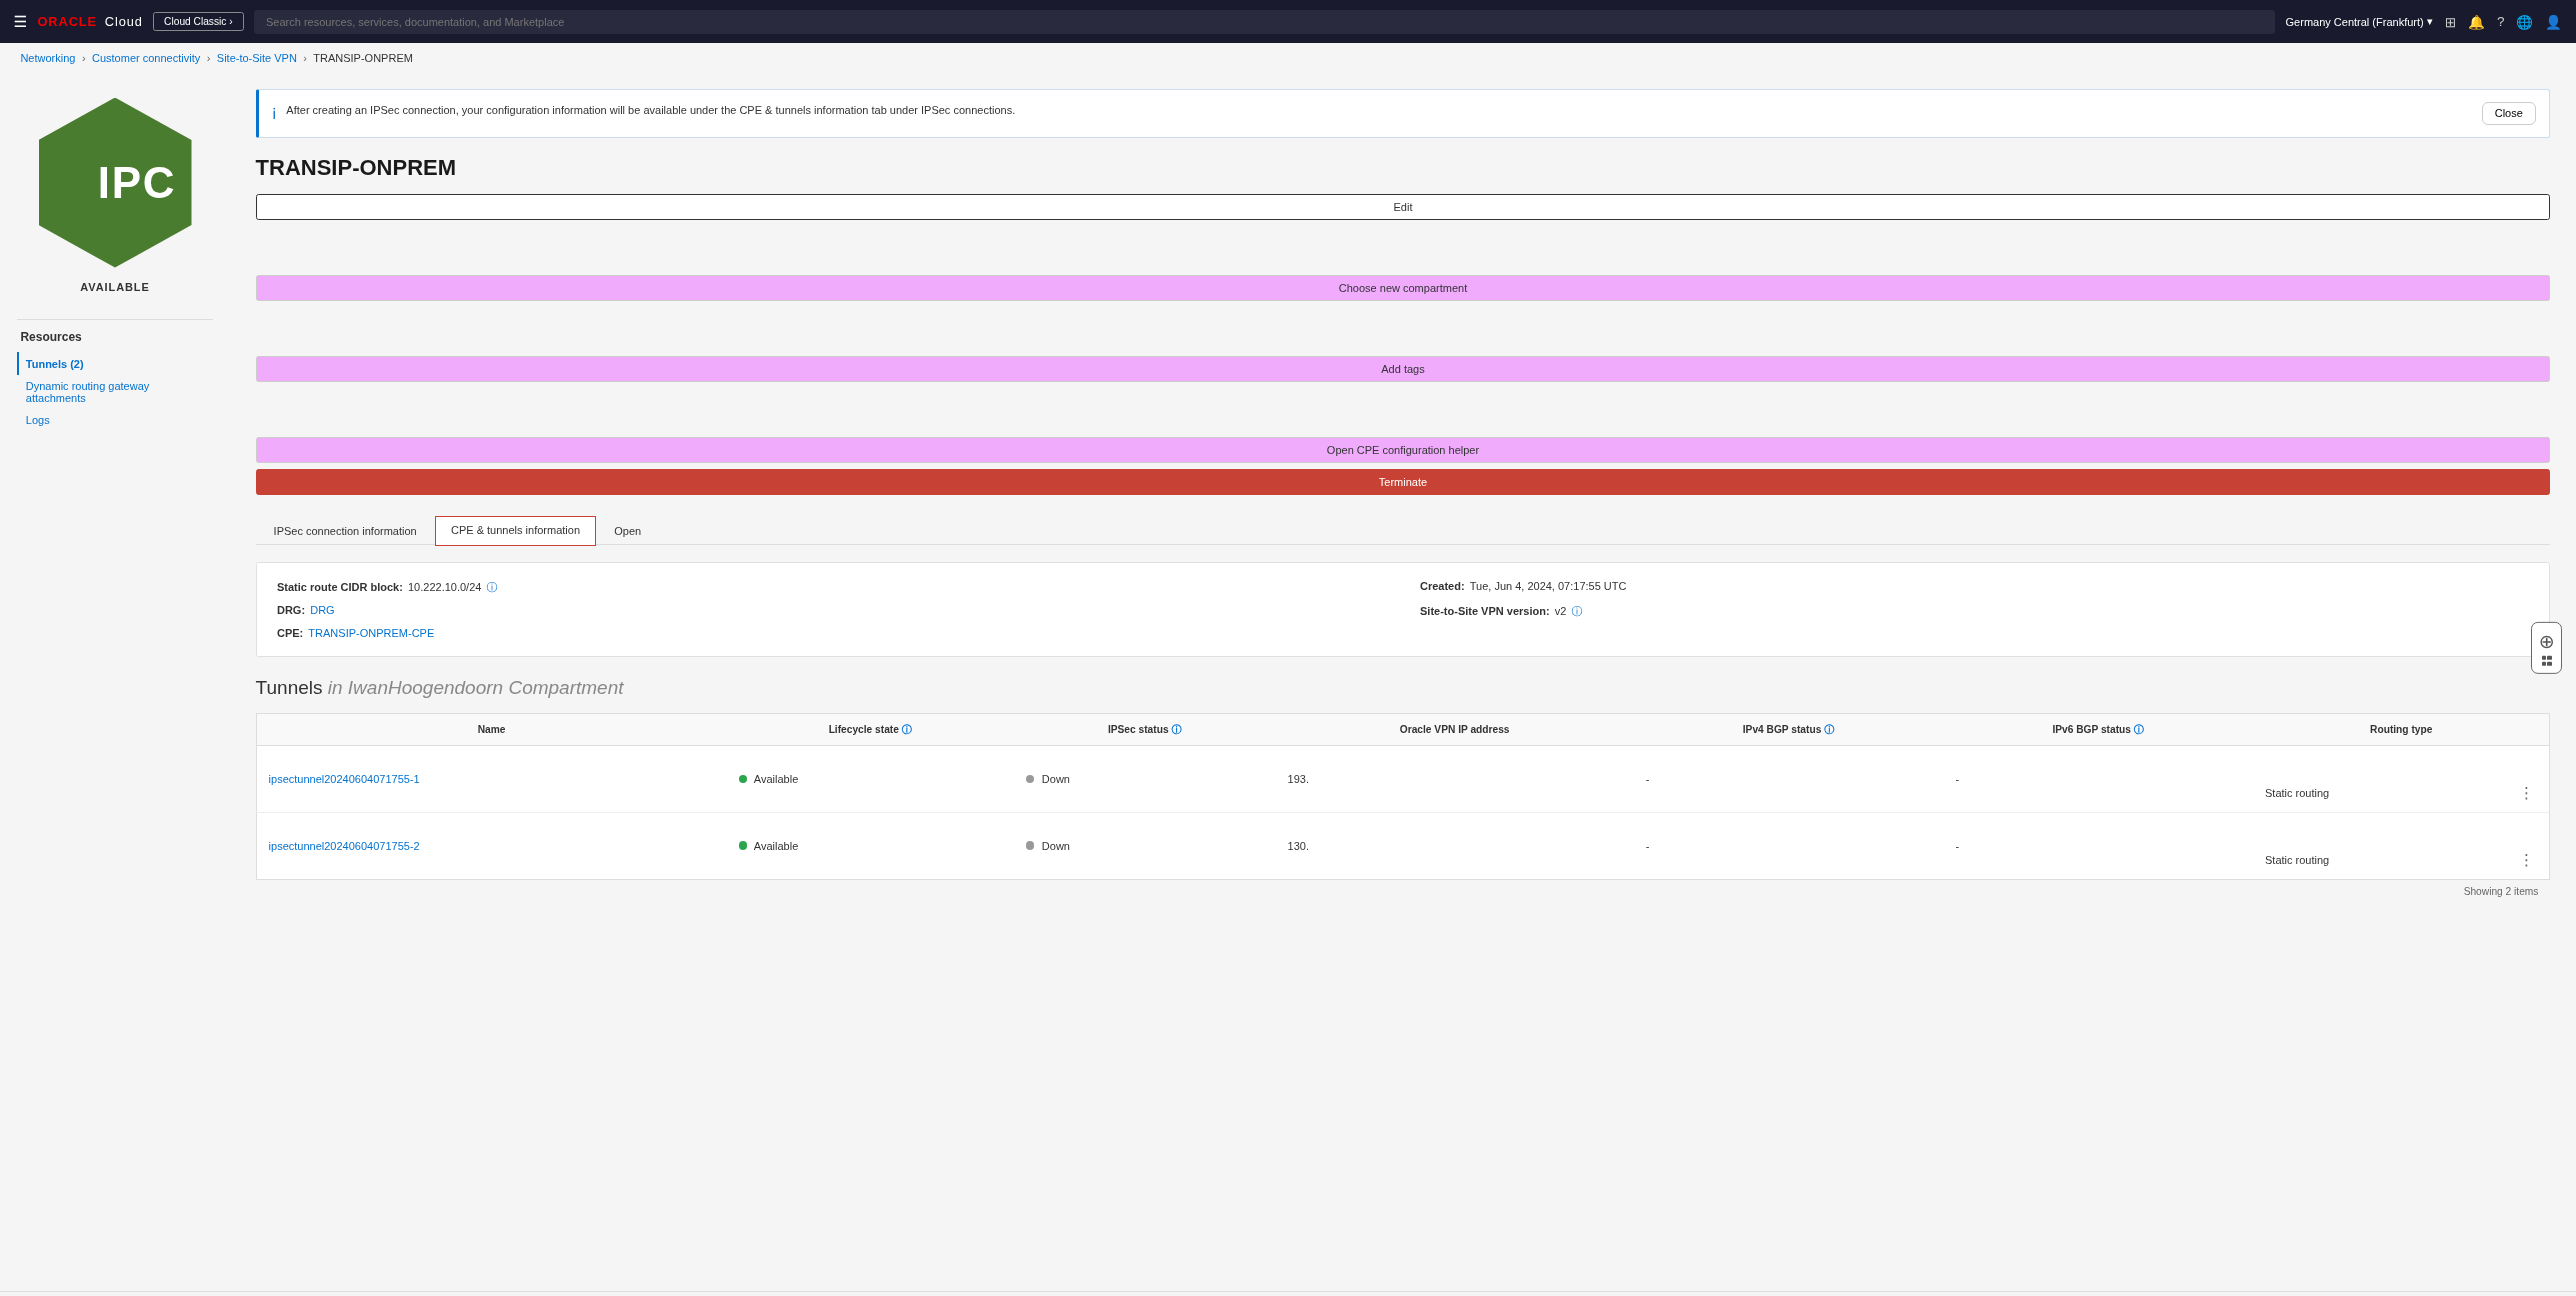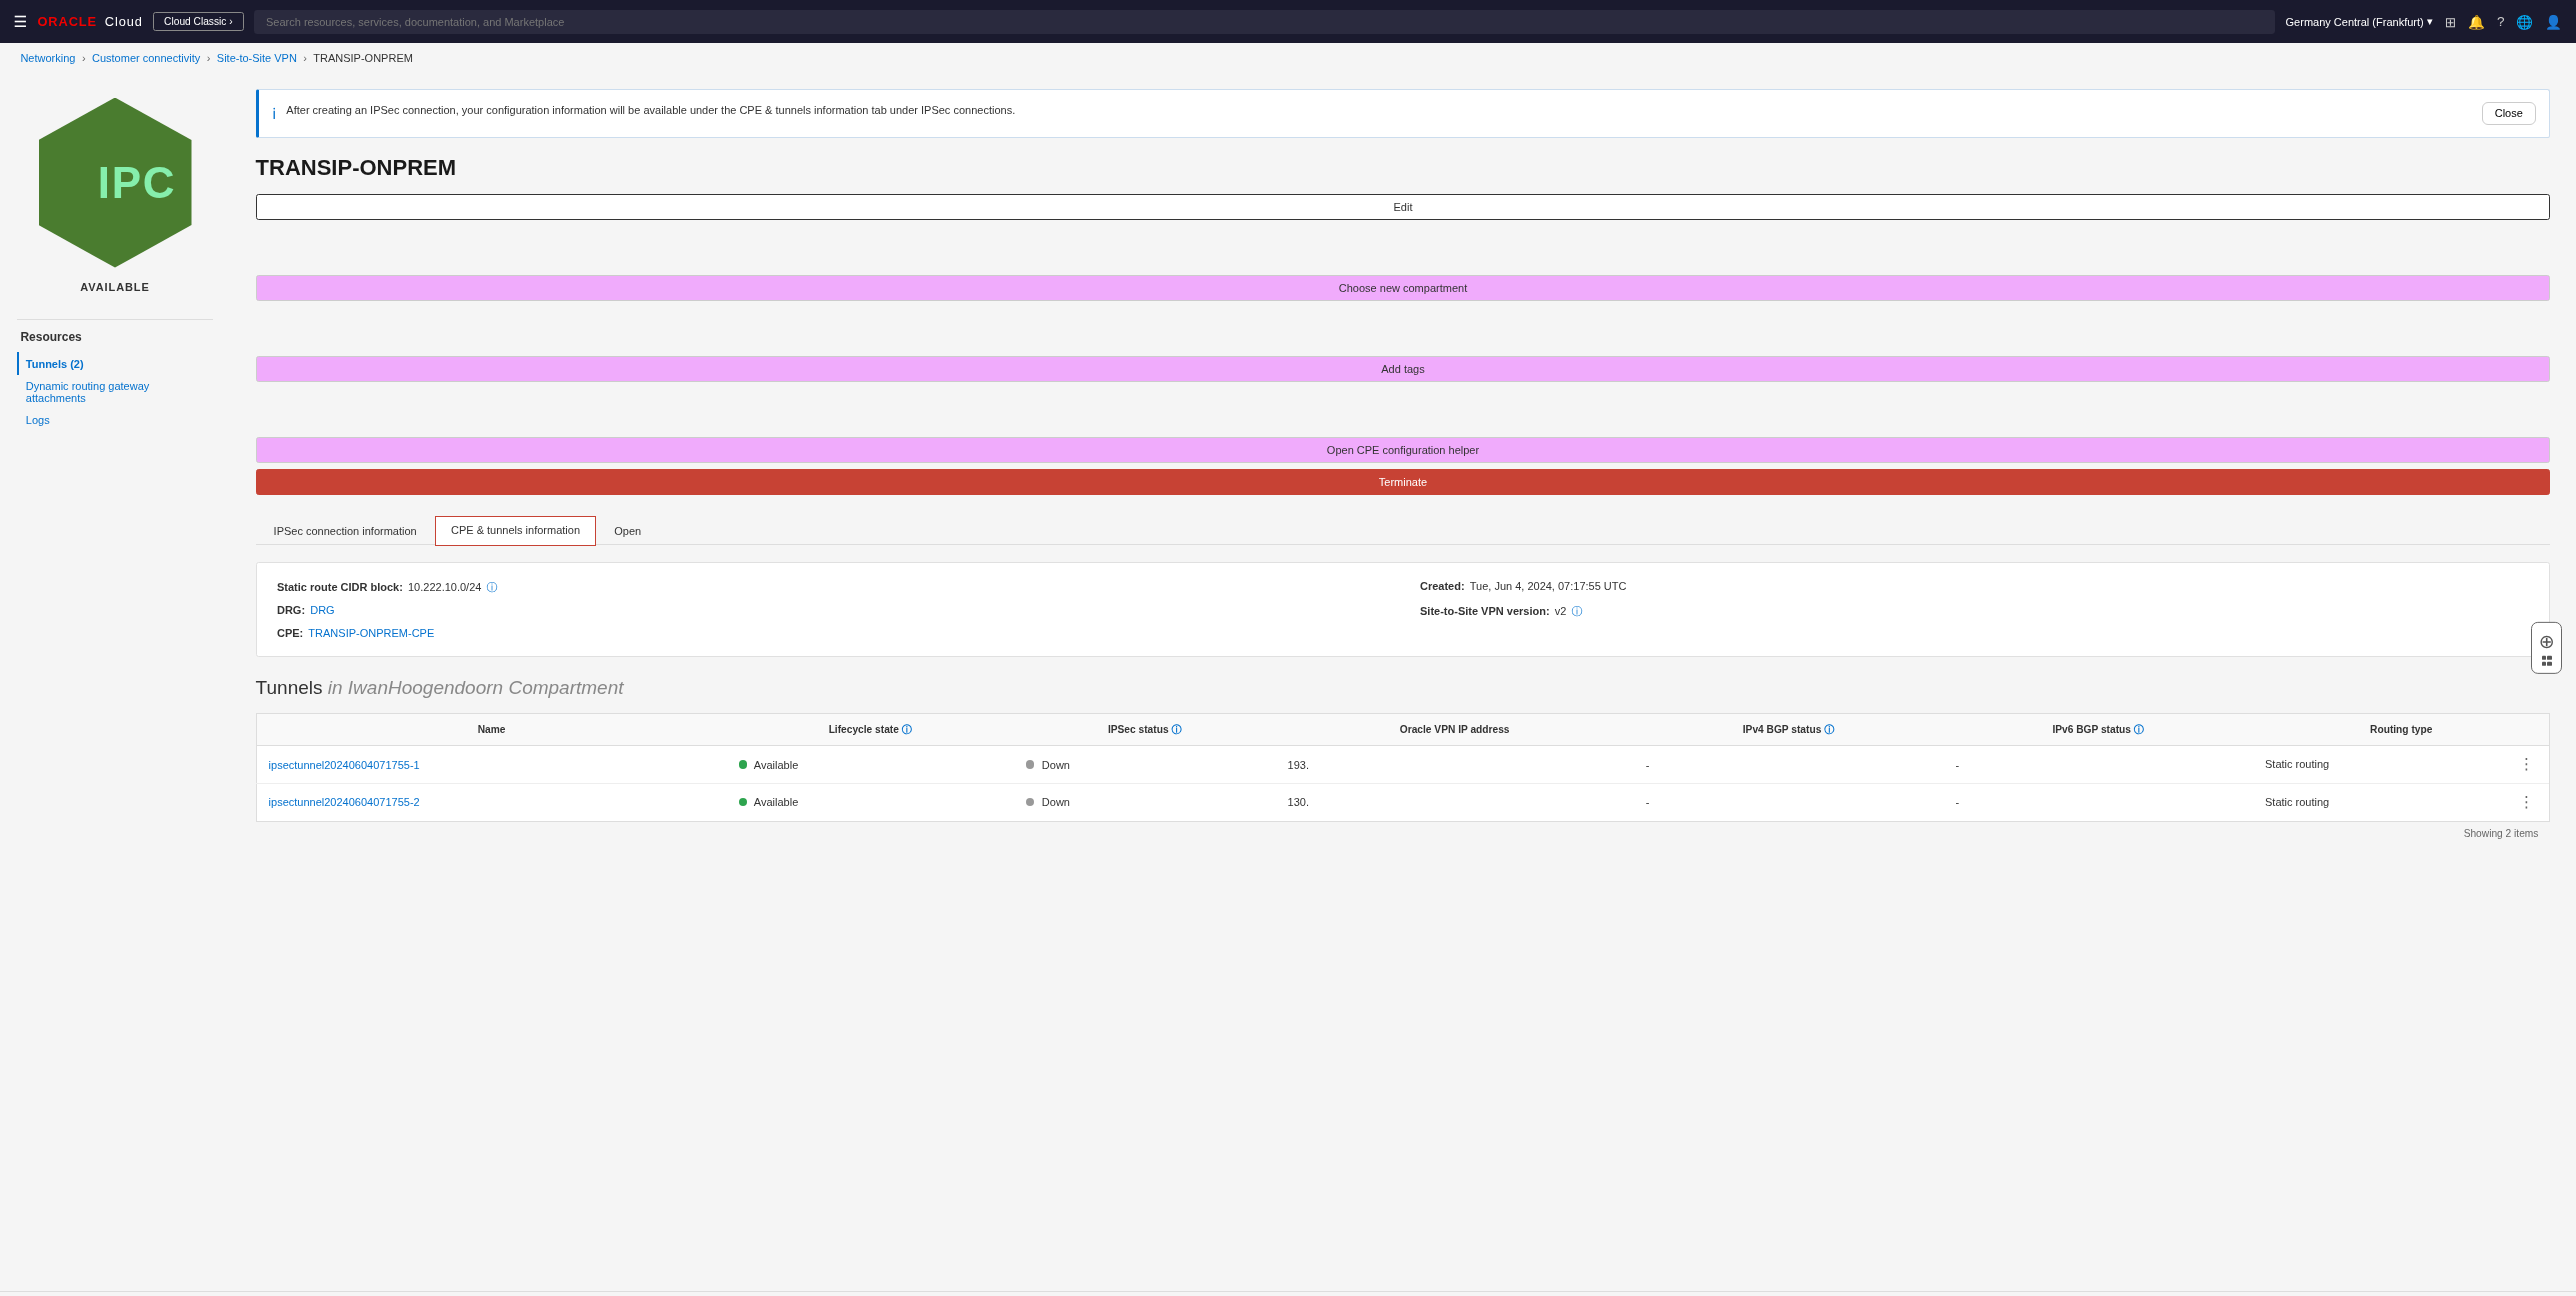--- a/index.html
+++ b/index.html
@@ -37,21 +37,21 @@
 
     
     .left-panel { width: 230px; min-width: 230px; display: flex; flex-direction: column; align-items: center; padding: 25.6px 17px 17px; background: #f5f5f5; }
     .hexagon-wrap { position: relative; width: 153px; height: 170px; margin-bottom: 10.2px; }
     .hexagon {
       width: 153px; height: 170px;
       clip-path: polygon(50% 0%, 100% 25%, 100% 75%, 50% 100%, 0% 75%, 0% 25%);
       background: #4a7c2f;
       display: flex; align-items: center; justify-content: center;
     }
-    .hex-label { font-size: 44px; font-weight: 700; color: #86efac; letter-spacing: 1.7px; margin-left: 44px; }
+    .hex-label { font-size: 44px; font-weight: 700; color: #ffffff; letter-spacing: 1.7px; margin-left: 44px; }
     .status-badge { font-size: 11px; font-weight: 600; color: #333; letter-spacing: 0.9px; margin-top: 3.4px; }
 
     
     .resources-section { width: 100%; margin-top: 25.6px; border-top: 0.9px solid #ddd; padding-top: 10.2px; }
     .resources-title { font-size: 12px; font-weight: 600; color: #333; margin-bottom: 8.5px; padding-left: 3.4px; }
     .sidebar-item { padding: 5.1px 6.8px; font-size: 11px; cursor: pointer; border-left: 2.6px solid transparent; }
     .sidebar-item.active { border-left: 2.6px solid #0572ce; color: #0572ce; font-weight: 600; }
     .sidebar-item a { color: #0572ce; text-decoration: none; }
     .sidebar-item.plain { color: #0572ce; }
 
@@ -101,21 +101,21 @@
     .tunnels-title { font-size: 19px; font-weight: 500; color: #333; margin-bottom: 13.6px; }
     .tunnels-title em { font-style: italic; color: #888; }
 
     
     .data-table { width: 100%; border-collapse: collapse; background: #fff; border: 0.9px solid #ddd; border-radius: 2.6px; }
     .data-table th {
       padding: 8.5px 12px; text-align: center; font-size: 10.2px; font-weight: 700;
       color: #333; background: #f9f9f9; border-bottom: 1.7px solid #ddd;
       white-space: nowrap;
     }
-    .data-table td { padding: 9.4px 12px; font-size: 11px; border-bottom: 0.9px solid #eee; vertical-align: middle; }
+    .data-table td { padding: 9.4px 12px; font-size: 11px; border-bottom: 0.9px solid #eee; vertical-align: middle; margin-top: 29px; }
     .data-table tr:last-child td { border-bottom: none; }
 
     .status-dot { width: 8.5px; height: 8.5px; border-radius: 50%; display: inline-block; margin-right: 4.3px; }
     .dot-green { background: #2da44e; }
     .dot-gray { background: #999; }
 
     .row-menu { color: #666; font-size: 15.3px; cursor: pointer; padding: 0 3.4px; }
 
     .showing-text { text-align: right; font-size: 10.2px; color: #666; padding: 6.8px 12px; }
 

